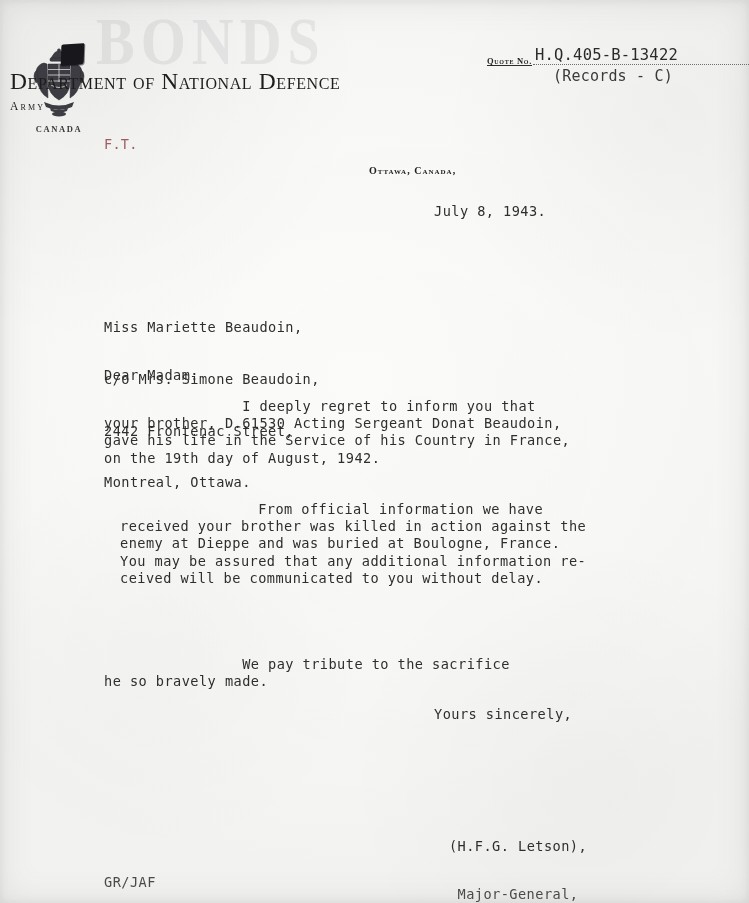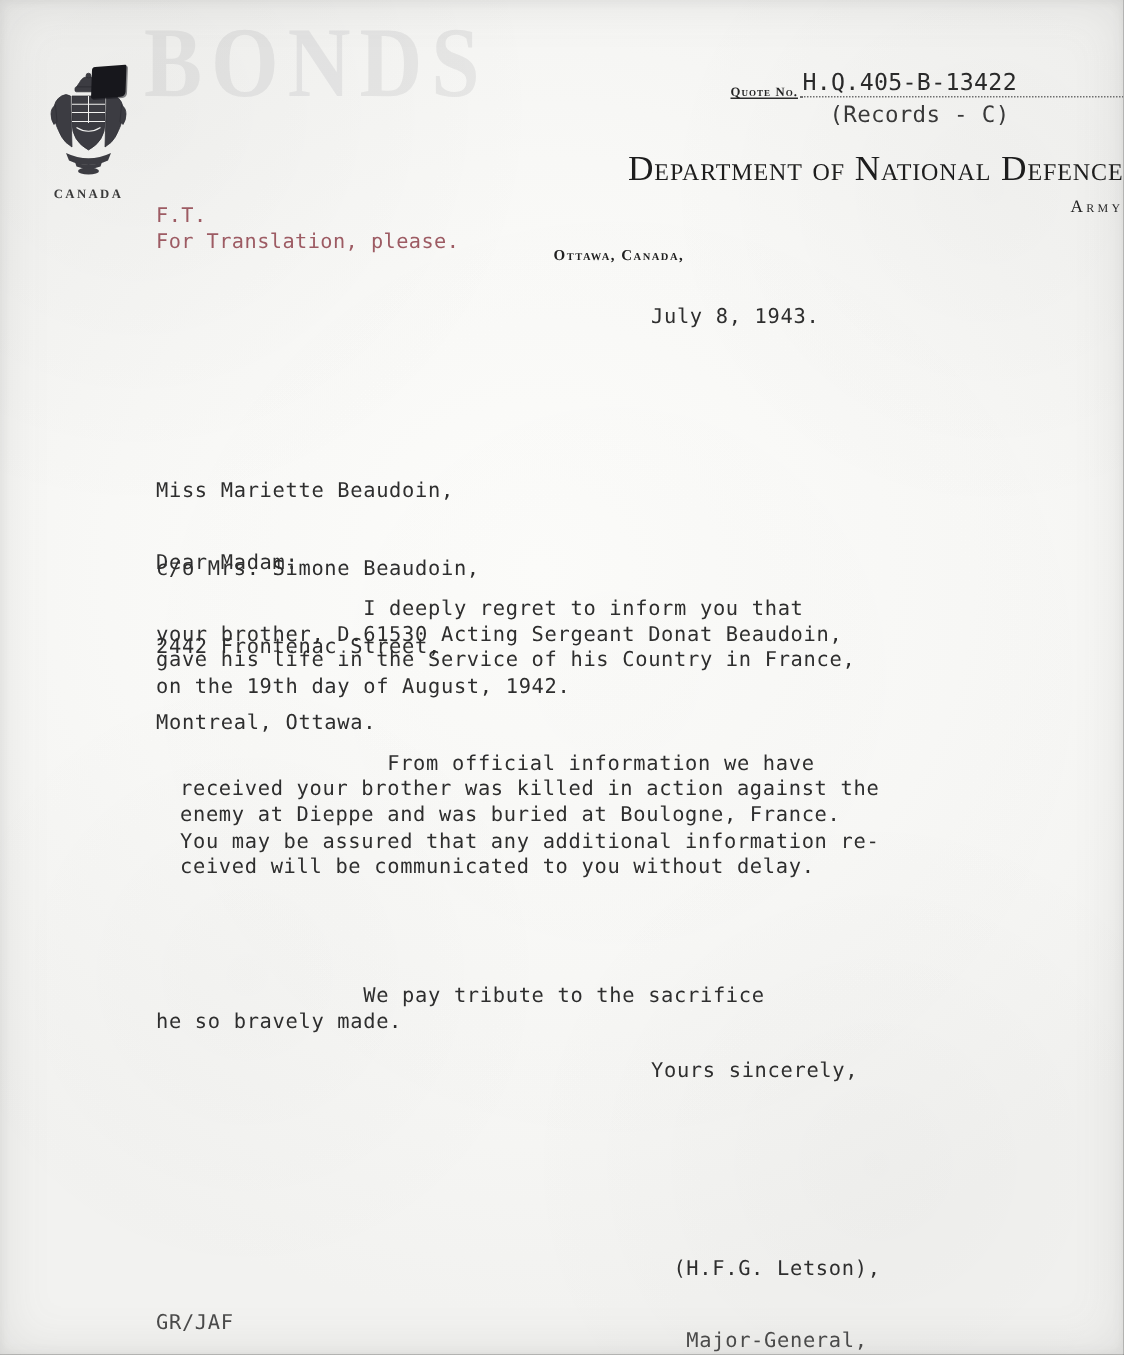--- a/index.html
+++ b/index.html
@@ -89,23 +89,23 @@
     background: #17171c;
     border-radius: 2px 1px 3px 1px;
     transform: rotate(-4deg) skewX(-6deg);
     box-shadow: 1px 1px 0 rgba(20,20,25,0.5);
     z-index: 4;
   }
 
   
   #letterhead {
     left: 0;
-    top: 100px;
+    top: 68px;
     width: 749px;
-    text-align: right;
+    text-align: left;
   }
   #dept-title {
     font-family: "Liberation Serif", serif;
     font-size: 23.5px;
     font-variant: small-caps;
     letter-spacing: 0.6px;
     color: #1d1d1d;
     white-space: nowrap;
     padding-left: 10px;
   }
@@ -266,21 +266,20 @@
       <span id="quote-label">Quote No.</span>
       <span id="quote-leader">
         <span id="quote-value">H.Q.405-B-13422</span>
       </span>
     </div>
     <div id="quote-sub">(Records - C)</div>
   </div>
 
   <div id="translation-note" class="layer">
     <div>F.T.</div>
-    <div>For Translation, please.</div>
   </div>
 
   <div id="place-line" class="layer">Ottawa, Canada,</div>
 
   <div id="date-line" class="layer typed">July 8, 1943.</div>
 
   <div id="address-block" class="layer typed">
     <div>Miss Mariette Beaudoin,</div>
     <div>c/o Mrs. Simone Beaudoin,</div>
     <div>2442 Frontenac Street,</div>

